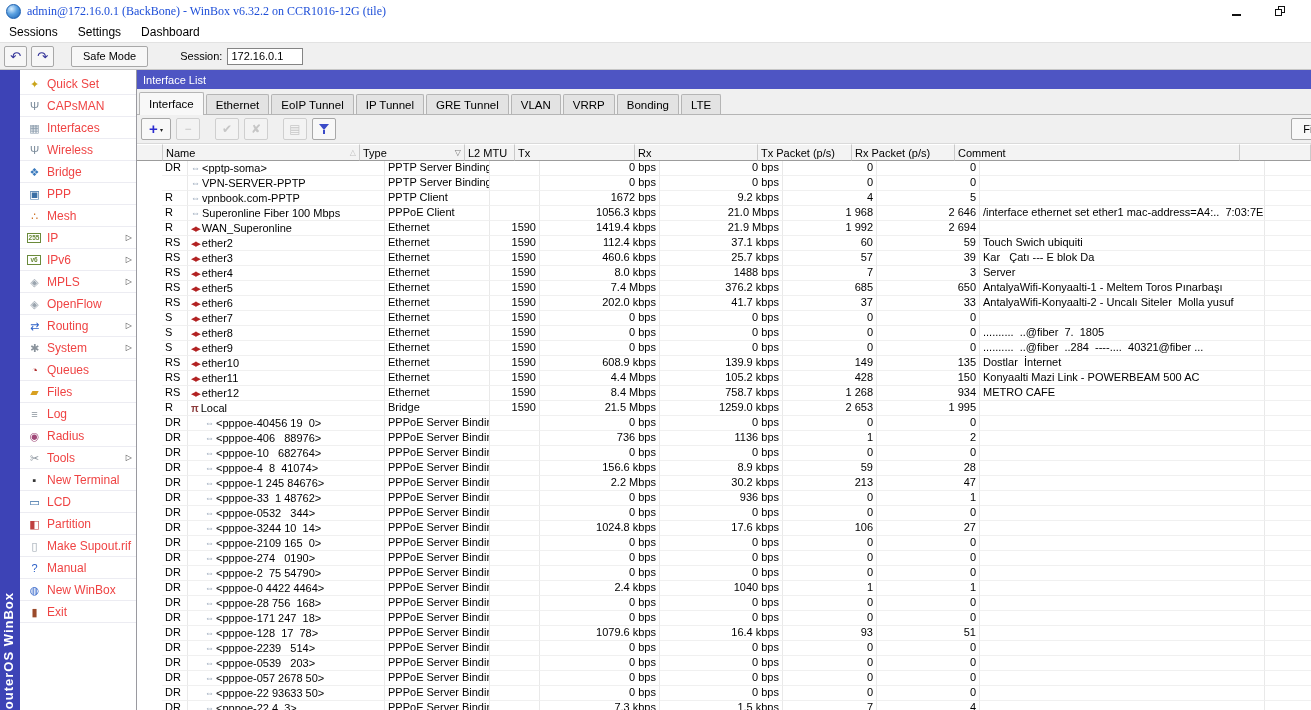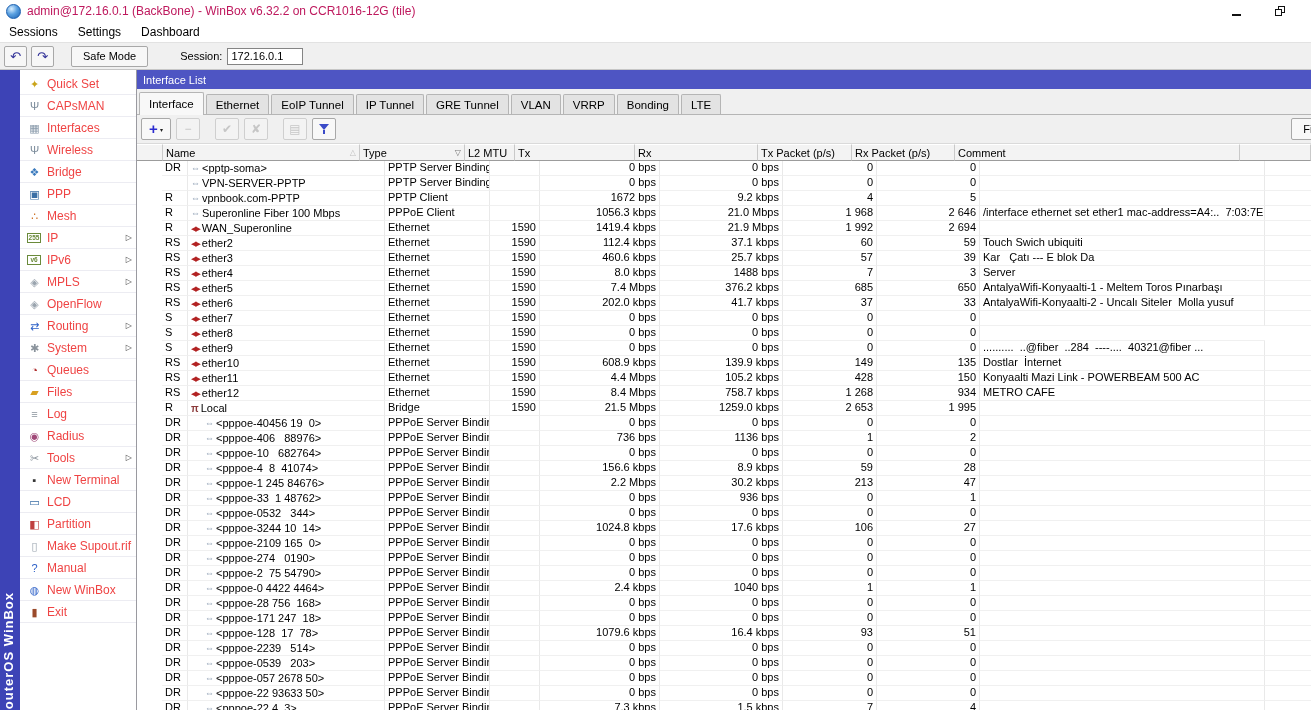--- a/index.html
+++ b/index.html
@@ -6,21 +6,21 @@
   html,body { margin:0; padding:0; }
   body { font-family:"Liberation Sans","DejaVu Sans",sans-serif; }
   .app { width:1311px; height:710px; background:#ffffff; position:relative; overflow:hidden;
          --cols: 26px 197px 105px 50px 120px 123px 94px 103px 285px minmax(0,1fr); }
 
   
   .titlebar { height:22px; display:flex; align-items:center; padding:0 6px; background:#fff; }
   .logo { width:15px; height:15px; border-radius:50%; flex:none; margin-right:6px;
           background: radial-gradient(circle at 35% 30%, #d9eeff 0%, #5aa0e0 45%, #1a5fb0 100%);
           border:1px solid #1a5fb0; }
-  .title { font-size:12px; color:#be185d; }
+  .title { font-size:12px; color:#1d4ed8;font-family:Liberation Serif, serif; }
   .win-controls { margin-left:auto; display:flex; align-items:center; gap:26px; padding-right:16px; }
   .wc { width:18px; height:14px; display:flex; align-items:center; justify-content:center; }
   .min-glyph { width:9px; height:0; border-bottom:2px solid #111; margin-top:7px; }
   .restore-glyph { position:relative; width:10px; height:10px; }
   .restore-glyph .r1 { position:absolute; top:0; right:0; width:7px; height:7px; border:1px solid #111; }
   .restore-glyph .r2 { position:absolute; bottom:0; left:0; width:7px; height:7px; border:1px solid #111; background:#fff; }
 
   .menubar { height:20px; display:flex; align-items:center; gap:20px; padding-left:9px; background:#fff; }
   .menu-item { font-size:12px; color:#000; }
 
@@ -453,20 +453,21 @@
           </div>
           <div class="trow">
             <div class="cell">S</div>
             <div class="cell name-cell"><span class="row-ic ethernet">◀▶</span><span>ether8</span></div>
             <div class="cell">Ethernet</div>
             <div class="cell num">1590</div>
             <div class="cell num">0 bps</div>
             <div class="cell num">0 bps</div>
             <div class="cell num">0</div>
             <div class="cell num">0</div>
+            <div class="cell">..........  ..@fiber  7.  1805</div>
             <div class="cell filler"></div>
           </div>
           <div class="trow">
             <div class="cell">S</div>
             <div class="cell name-cell"><span class="row-ic ethernet">◀▶</span><span>ether9</span></div>
             <div class="cell">Ethernet</div>
             <div class="cell num">1590</div>
             <div class="cell num">0 bps</div>
             <div class="cell num">0 bps</div>
             <div class="cell num">0</div>

